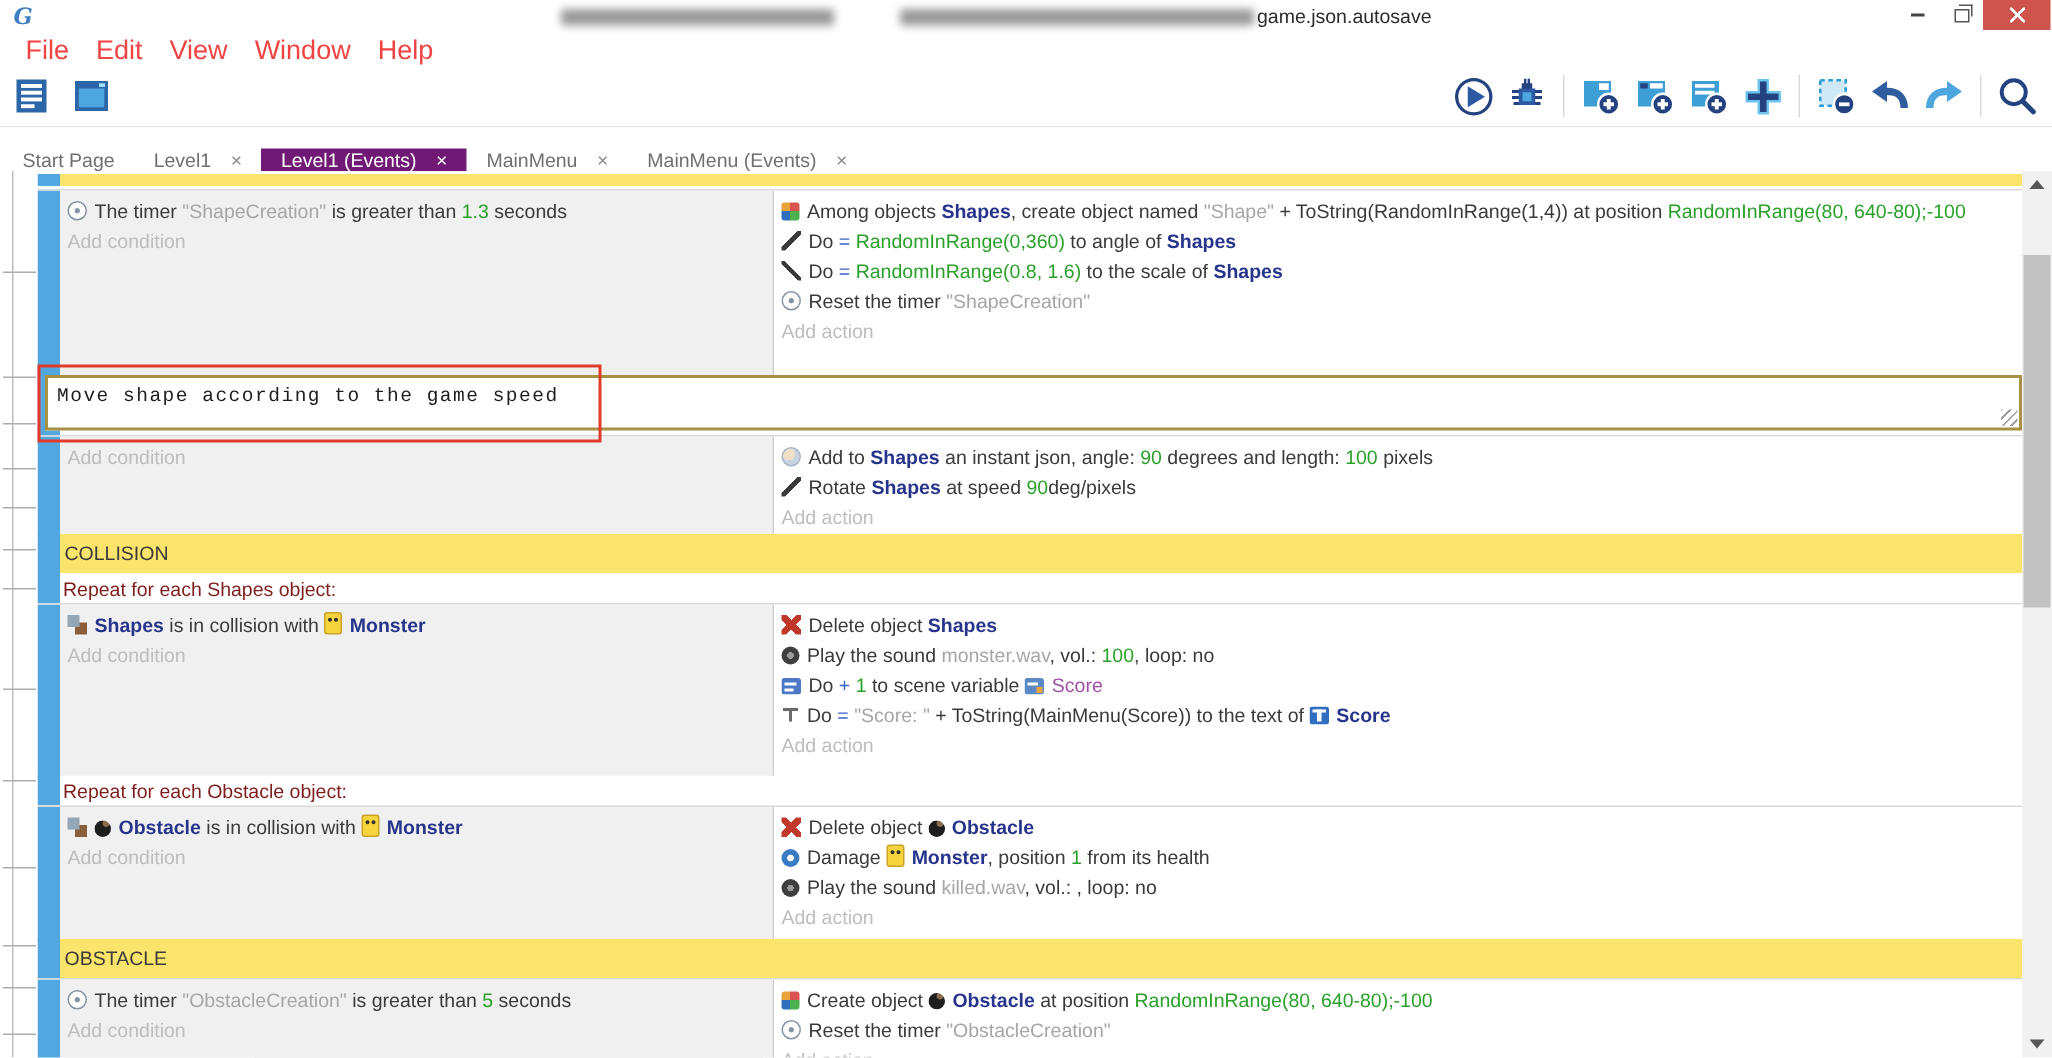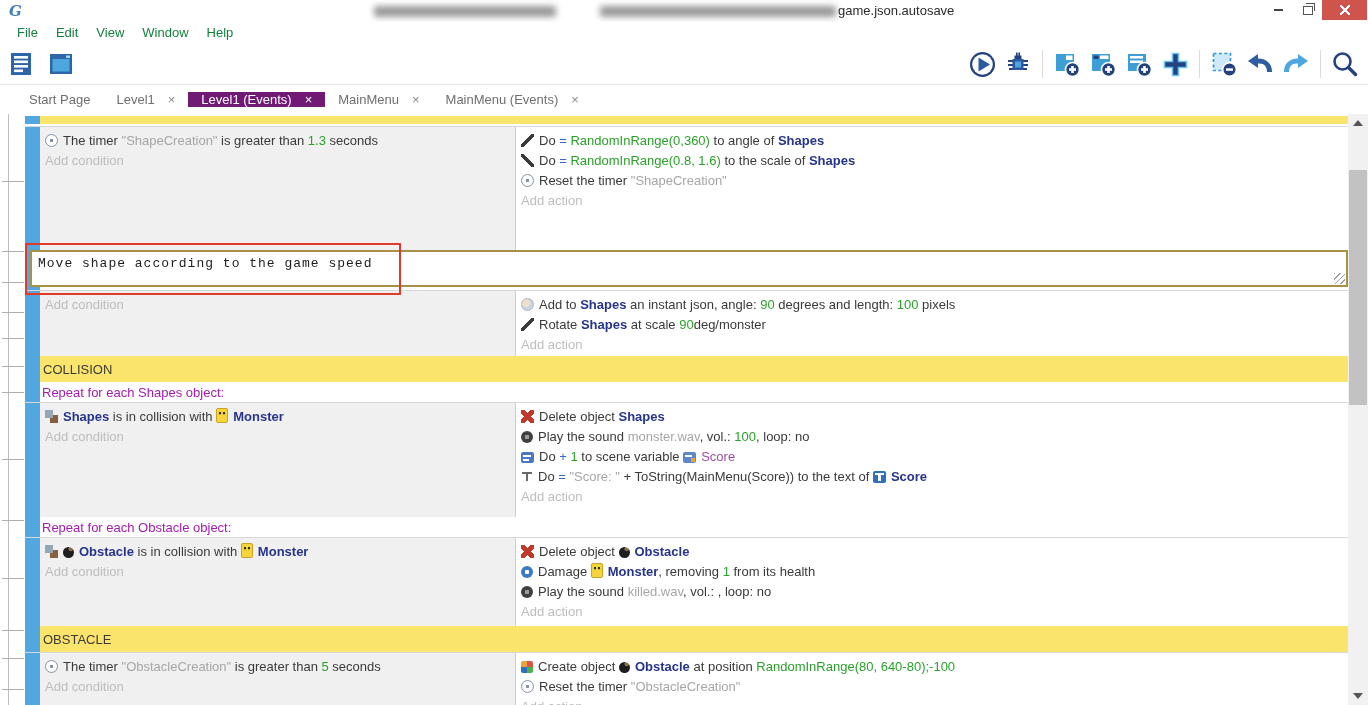--- a/index.html
+++ b/index.html
@@ -18,48 +18,48 @@
   .wc-min-glyph{width:9px;height:2px;background:#444}
   .wc-restore-glyph{position:relative;width:8px;height:7px;border:1px solid #555;background:#fff;margin-top:1px}
   .wc-restore-glyph::before{content:"";position:absolute;left:2px;top:-4px;width:8px;height:7px;border:1px solid #555;border-left:none;border-bottom:none}
   .wc-close{width:45px;background:#D0544E}
   .wc-x-glyph{width:10px;height:10px;background:
     linear-gradient(45deg,transparent 43%,#fff 43% 57%,transparent 57%),
     linear-gradient(-45deg,transparent 43%,#fff 43% 57%,transparent 57%)}
 
   
   .menubar{position:absolute;top:22px;left:0;right:0;height:22px;background:#fff;display:flex;align-items:center;padding-left:8px}
-  .menu-item{padding:0 9px;font-size:13px;color:#15803d;line-height:22px}
+  .menu-item{padding:0 9px;font-size:18px;color:#ef4444;line-height:22px}
 
   
   .toolbar{position:absolute;top:44px;left:0;right:0;height:40px;background:#fff;border-bottom:1px solid #E6E6E6;display:flex;align-items:center}
   .tb-left{display:flex;gap:9px;padding-left:8px}
   .tb-right{margin-left:auto;display:flex;align-items:center;gap:6px;padding-right:8px}
   .tb-btn{width:30px;height:30px;display:flex;align-items:center;justify-content:center}
   .tb-sep{width:1px;height:28px;background:#DADADA;margin:0 3px}
 
   
-  .tabbar{position:absolute;top:85px;left:0;right:0;height:29px;background:#fff;display:flex;align-items:center;padding-left:16px}
+  .tabbar{position:absolute;top:85px;left:0;right:0;height:29px;background:#fff;display:flex;align-items:flex-end;padding-left:2px}
   .tab{display:flex;align-items:center;gap:13px;padding:0 13px;font-size:13px;color:#6F6F6F;cursor:default;white-space:nowrap}
   .tab.active{background:#701a75;color:#fff}
   .tab-x{font-size:13px;color:#8b8b8b;line-height:1}
   .tab.active .tab-x{color:#fff}
 
   
   .sheet{position:absolute;top:114px;left:0;right:0;bottom:0;background:#fff}
   .panel-edge{position:absolute;left:8px;top:0;bottom:0;width:1px;background:#BDBDBD}
   .tick{position:absolute;left:2px;width:22px;height:1px;background:#ADADAD}
 
   .block{position:absolute;left:25px;right:20px;overflow:hidden}
   .bar{position:absolute;left:0;top:0;bottom:0;width:15px;background:#52A7E0}
   .rowfill{position:absolute;left:15px;right:0;top:0;bottom:0}
   .hdr .rowfill,.strip .rowfill{background:#FBE46B}
   .rep .rowfill{background:#fff}
   .hdr-text{position:absolute;left:18px;top:50%;transform:translateY(-50%);font-size:13px;color:#3A3A3A}
-  .rep-text{position:absolute;left:17px;top:1px;font-size:13px;color:#a21caf;line-height:19px}
+  .rep-text{position:absolute;left:17px;top:1px;font-size:13px;color:#7f1d1d;line-height:19px}
   .ev{border-top:1px solid #D8D8D8;border-bottom:1px solid #D8D8D8}
   .cond{position:absolute;left:15px;width:475px;top:0;bottom:0;background:#F0F0F0;padding:4px 0 0 5px;box-sizing:border-box}
   .acts{position:absolute;left:490px;right:0;top:0;bottom:0;background:#fff;border-left:1px solid #CFCFCF;padding:4px 0 0 5px;box-sizing:border-box}
   .line{font-size:13px;line-height:20px;padding-right:8px}
   .ph{color:#BDBDBD}
   .seg{white-space:pre-wrap}
   .seg.t{color:#3A3A3A}
   .seg.g{color:#A6A6A6}
   .seg.v{color:#2AA12A}
   .seg.o{color:#3E64C8}
@@ -288,41 +288,42 @@
     <div class="rowfill"></div>
   </div>
 
   <div class="block ev" style="top:12px;height:124px">
     <div class="bar"></div>
     <div class="cond">
       <div class="line"><span class="icon ic-timer"></span><span class="seg t">The timer </span><span class="seg g">"ShapeCreation"</span><span class="seg t"> is greater than </span><span class="seg v">1.3</span><span class="seg t"> seconds</span></div>
       <div class="line ph">Add condition</div>
     </div>
     <div class="acts">
+      <div class="line"><span class="icon ic-create-object"></span><span class="seg t">Among objects </span><span class="seg b">Shapes</span><span class="seg t">, create object named </span><span class="seg g">"Shape"</span><span class="seg t"> + ToString(RandomInRange(1,4)) at position </span><span class="seg v">RandomInRange(80, 640-80);-100</span></div>
       <div class="line"><span class="icon ic-pencil"></span><span class="seg t">Do </span><span class="seg o">= </span><span class="seg v">RandomInRange(0,360)</span><span class="seg t"> to angle of </span><span class="seg b">Shapes</span></div>
       <div class="line"><span class="icon ic-scale"></span><span class="seg t">Do </span><span class="seg o">= </span><span class="seg v">RandomInRange(0.8, 1.6)</span><span class="seg t"> to the scale of </span><span class="seg b">Shapes</span></div>
       <div class="line"><span class="icon ic-timer"></span><span class="seg t">Reset the timer </span><span class="seg g">"ShapeCreation"</span></div>
       <div class="line ph">Add action</div>
     </div>
   </div>
 
   <div class="block cmt" style="top:136px;height:40px">
     <div class="bar"></div>
     <textarea class="cmt-ta" spellcheck="false" style="">Move shape according to the game speed</textarea>
     <div class="grip"></div>
   </div>
 
   <div class="block ev" style="top:176px;height:66px">
     <div class="bar"></div>
     <div class="cond">
       <div class="line ph">Add condition</div>
     </div>
     <div class="acts">
       <div class="line"><span class="icon ic-force"></span><span class="seg t">Add to </span><span class="seg b">Shapes</span><span class="seg t"> an instant json, angle: </span><span class="seg v">90</span><span class="seg t"> degrees and length: </span><span class="seg v">100</span><span class="seg t"> pixels</span></div>
-      <div class="line"><span class="icon ic-pencil"></span><span class="seg t">Rotate </span><span class="seg b">Shapes</span><span class="seg t"> at scale </span><span class="seg v">90</span><span class="seg t">deg/monster</span></div>
+      <div class="line"><span class="icon ic-pencil"></span><span class="seg t">Rotate </span><span class="seg b">Shapes</span><span class="seg t"> at speed </span><span class="seg v">90</span><span class="seg t">deg/pixels</span></div>
       <div class="line ph">Add action</div>
     </div>
   </div>
 
   <div class="block hdr" style="top:242px;height:26px">
     <div class="bar"></div>
     <div class="rowfill"></div>
     <div class="hdr-text">COLLISION</div>
   </div>
 
@@ -354,21 +355,21 @@
   </div>
 
   <div class="block ev" style="top:423px;height:89px">
     <div class="bar"></div>
     <div class="cond">
       <div class="line"><span class="icon ic-collision"></span><span class="icon ic-bomb"></span><span class="seg b">Obstacle</span><span class="seg t"> is in collision with </span><span class="icon ic-monster"></span><span class="seg b">Monster</span></div>
       <div class="line ph">Add condition</div>
     </div>
     <div class="acts">
       <div class="line"><span class="icon ic-delete"></span><span class="seg t">Delete object </span><span class="icon ic-bomb"></span><span class="seg b">Obstacle</span></div>
-      <div class="line"><span class="icon ic-damage"></span><span class="seg t">Damage </span><span class="icon ic-monster"></span><span class="seg b">Monster</span><span class="seg t">, removing </span><span class="seg v">1</span><span class="seg t"> from its health</span></div>
+      <div class="line"><span class="icon ic-damage"></span><span class="seg t">Damage </span><span class="icon ic-monster"></span><span class="seg b">Monster</span><span class="seg t">, position </span><span class="seg v">1</span><span class="seg t"> from its health</span></div>
       <div class="line"><span class="icon ic-sound"></span><span class="seg t">Play the sound </span><span class="seg g">killed.wav</span><span class="seg t">, vol.: , loop: no</span></div>
       <div class="line ph">Add action</div>
     </div>
   </div>
 
   <div class="block hdr" style="top:512px;height:26px">
     <div class="bar"></div>
     <div class="rowfill"></div>
     <div class="hdr-text">OBSTACLE</div>
   </div>

